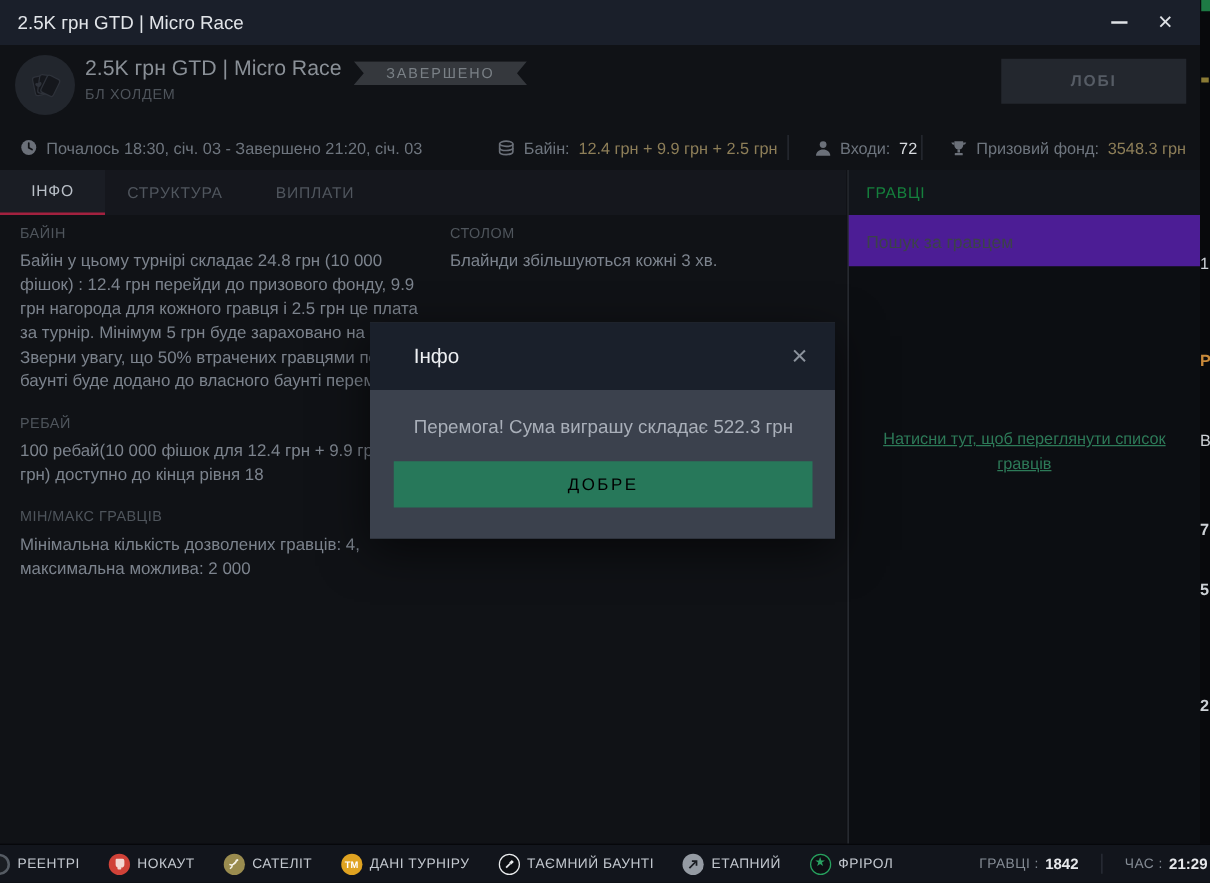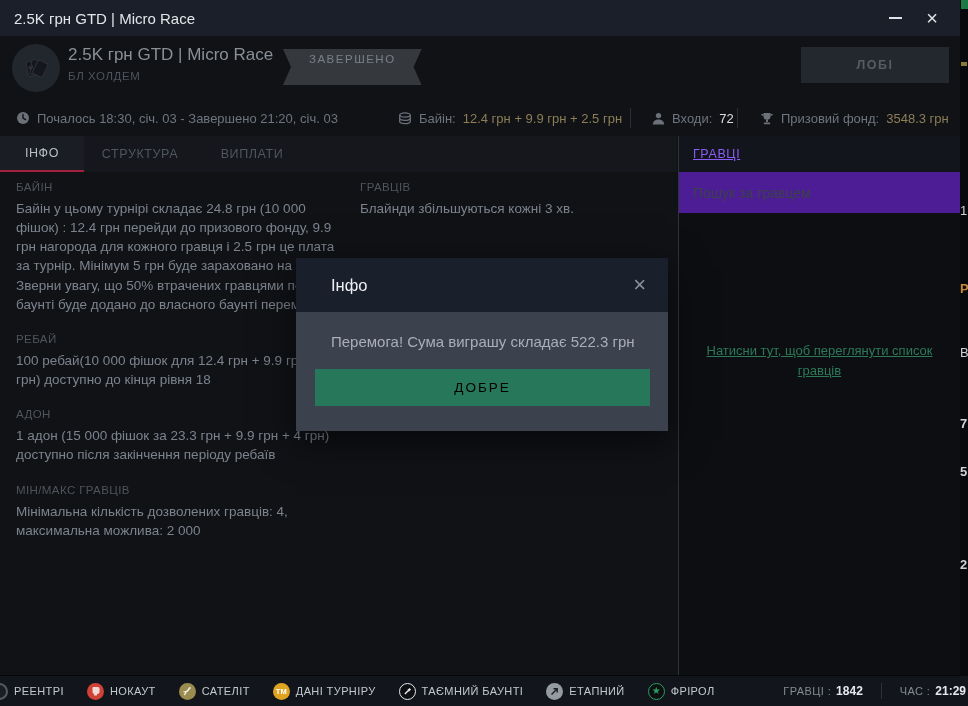--- a/index.html
+++ b/index.html
@@ -17,21 +17,21 @@
   .titlebar-title { font-size:15px; color:#e2e5e9; }
   .win-controls { margin-left:auto; display:flex; gap:24px; align-items:center; margin-right:16px; }
   .min-btn { width:13px; height:2px; background:#dfe2e6; display:inline-block; cursor:pointer; }
   .close-btn { color:#dfe2e6; font-size:20px; line-height:1; cursor:pointer; }
 
   
   .header { position:absolute; top:36px; left:0; right:8px; height:64px; background:#101216; }
   .tourney-icon { position:absolute; left:12px; top:8px; width:48px; height:48px; border-radius:50%;
     background:#22262d; display:flex; align-items:center; justify-content:center; }
   .header-title { position:absolute; left:68px; top:9px; font-size:17px; color:#8a9097; }
-  .finished-badge { position:absolute; left:283px; top:13px; height:36px; line-height:21px;
+  .finished-badge { position:absolute; left:283px; top:13px; height:19px; line-height:21px;
     padding:0 26px; background:#35383d; color:#7a8086; font-size:11.5px; letter-spacing:1.5px;
     clip-path:polygon(0 0,100% 0,calc(100% - 8px) 50%,100% 100%,0 100%,8px 50%); }
   .header-subtitle { position:absolute; left:68px; top:34px; font-size:11.5px; font-weight:normal;
     color:#4e545b; letter-spacing:.6px; }
   .lobby-btn { position:absolute; left:801px; top:11px; width:148px; height:36px; background:#23272e;
     color:#565c65; font-weight:bold; letter-spacing:1.5px; font-size:12.5px; border:none;
     display:flex; align-items:center; justify-content:center; cursor:pointer; }
 
   
   .inforow { position:absolute; top:100px; left:0; right:8px; height:36px; background:#101216; }
@@ -55,21 +55,21 @@
   .col1 { position:absolute; left:16px; top:9px; width:334px; }
   .col2 { position:absolute; left:360px; top:9px; width:300px; }
   .section { margin-bottom:19px; }
   .section h4 { font-size:11.5px; font-weight:normal; color:#4f555c; letter-spacing:.4px; margin-bottom:6px; }
   .section p { font-size:13.5px; color:#7c838d; line-height:1.42; }
 
   
   .sidebar { position:absolute; top:136px; left:678px; right:8px; bottom:31px; background:#0c0e12;
     border-left:1px solid #30343b; }
   .sidebar-header { height:36px; background:#12151b; display:flex; align-items:center;
-    padding-left:14px; color:#8b5cf6; font-size:12.5px; letter-spacing:.6px;text-decoration:underline; }
+    padding-left:14px; color:#15803d; font-size:12.5px; letter-spacing:.6px; }
   .search-box { height:41px; background:#4c1d95; display:flex; align-items:center; padding:0 14px; }
   .search-box input { width:100%; background:transparent; border:none; outline:none;
     font-size:14px; color:#9aa0a8; font-family:inherit; }
   .search-box input::placeholder { color:#3c424a; }
   .player-link { display:block; margin:128px auto 0; width:252px; text-align:center;
     color:#2d7a58; font-size:13px; line-height:1.55; text-decoration:underline; cursor:pointer; }
 
   
   .modal { position:absolute; left:296px; top:258px; width:372px; background:#3b414d;
     box-shadow:0 10px 36px rgba(0,0,0,.6); z-index:5; }
@@ -205,31 +205,27 @@
   <div class="col1">
     <div class="section">
       <h4>БАЙІН</h4>
       <p>Байін у цьому турнірі складає 24.8 грн (10 000 фішок) : 12.4 грн перейди до призового фонду, 9.9 грн нагорода для кожного гравця і 2.5 грн це плата за турнір. Мінімум 5 грн буде зараховано на рахунок. Зверни увагу, що 50% втрачених гравцями поточного баунті буде додано до власного баунті переможця.</p>
     </div>
     <div class="section">
       <h4>РЕБАЙ</h4>
       <p>100 ребай(10 000 фішок для 12.4 грн + 9.9 грн + 2.5 грн) доступно до кінця рівня 18</p>
     </div>
     <div class="section">
-      <h4>АДОН</h4>
-      <p>1 адон (15 000 фішок за 23.3 грн + 9.9 грн + 4 грн) доступно після закінчення періоду ребаїв</p>
-    </div>
-    <div class="section">
       <h4>МІН/МАКС ГРАВЦІВ</h4>
       <p>Мінімальна кількість дозволених гравців: 4, максимальна можлива: 2 000</p>
     </div>
   </div>
   <div class="col2">
     <div class="section">
-      <h4>ГРАВЦІВ</h4>
+      <h4>СТОЛОМ</h4>
       <p>Блайнди збільшуються кожні 3 хв.</p>
     </div>
   </div>
 </div>
 
 <div class="sidebar">
   <div class="sidebar-header">ГРАВЦІ</div>
   <div class="search-box">
     <input type="text" placeholder="Пошук за гравцем" style="">
   </div>

